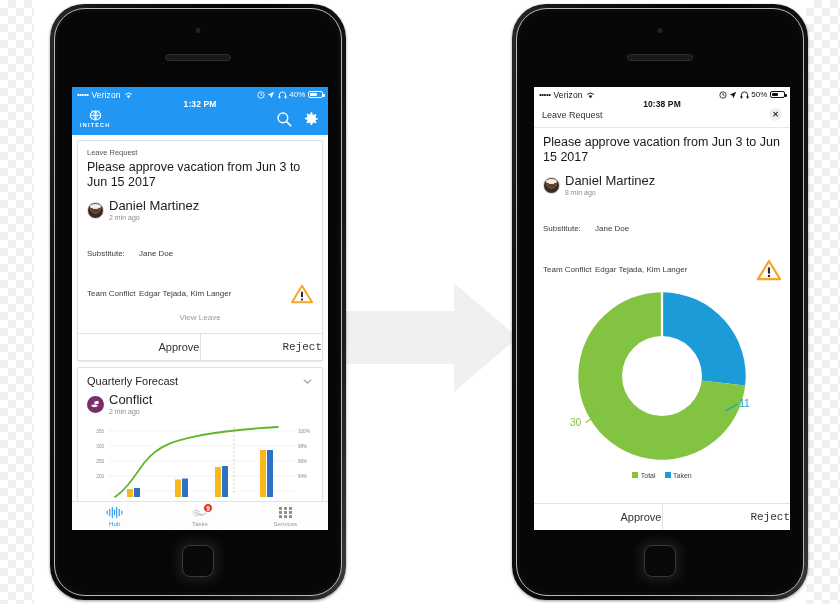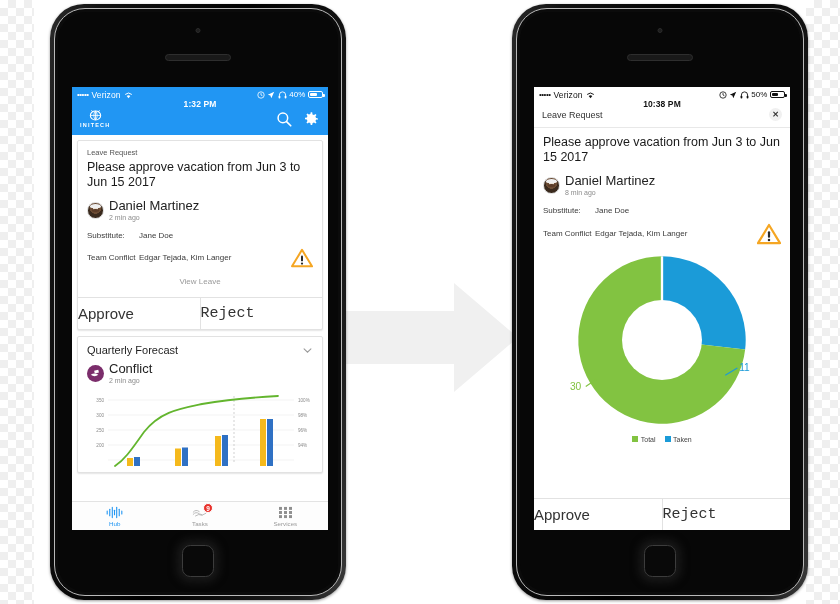--- a/index.html
+++ b/index.html
@@ -118,30 +118,30 @@
     content:""; position:absolute; left:12%; top:8%; width:76%; height:30%;
     background:#efefef; border-radius:50% 50% 35% 35%;
   }
   .avatar::after{
     content:""; position:absolute; left:24%; top:40%; width:52%; height:24%;
     background:#5a3b27; border-radius:40%;
   }
   .author-name { font-size:13px; color:#222; line-height:1.25; }
   .author-time { font-size:7px; color:#8c8c8c; line-height:1.25; }
 
-  .field-row { display:flex; align-items:center; margin-top:8px; font-size:8px; color:#333; }
+  .field-row { display:flex; align-items:center; margin-top:26px; font-size:8px; color:#333; }
   .field-label { width:52px; color:#3a3a3a; flex:0 0 auto; }
   .field-value { color:#3a3a3a; flex:1; }
   .warn-icon { width:22px; height:20px; flex:0 0 auto; }
 
   .viewmore { text-align:center; font-size:8px; color:#9a9a9a; padding:9px 0 7px; }
 
   .actions { display:flex; border-top:1px solid #e2e2e2; }
   .action-btn {
-    flex:1; text-align:left; font-size:15px; color:#333;
+    flex:1; text-align:right; font-size:11px; color:#333;
     padding:7px 0; cursor:pointer;
   }
   .action-btn + .action-btn { border-left:1px solid #e2e2e2;font-family:Liberation Mono, monospace; }
 
   
   .fc-head { display:flex; align-items:flex-start; padding:7px 9px 0 9px; }
   .fc-title { font-size:11px; color:#1f1f1f; flex:1; }
   .chev { width:11px; height:11px; color:#8e8e8e; margin-top:1px; }
   .fin-avatar {
     width:17px; height:17px; border-radius:50%; background:#7b2d6b;

